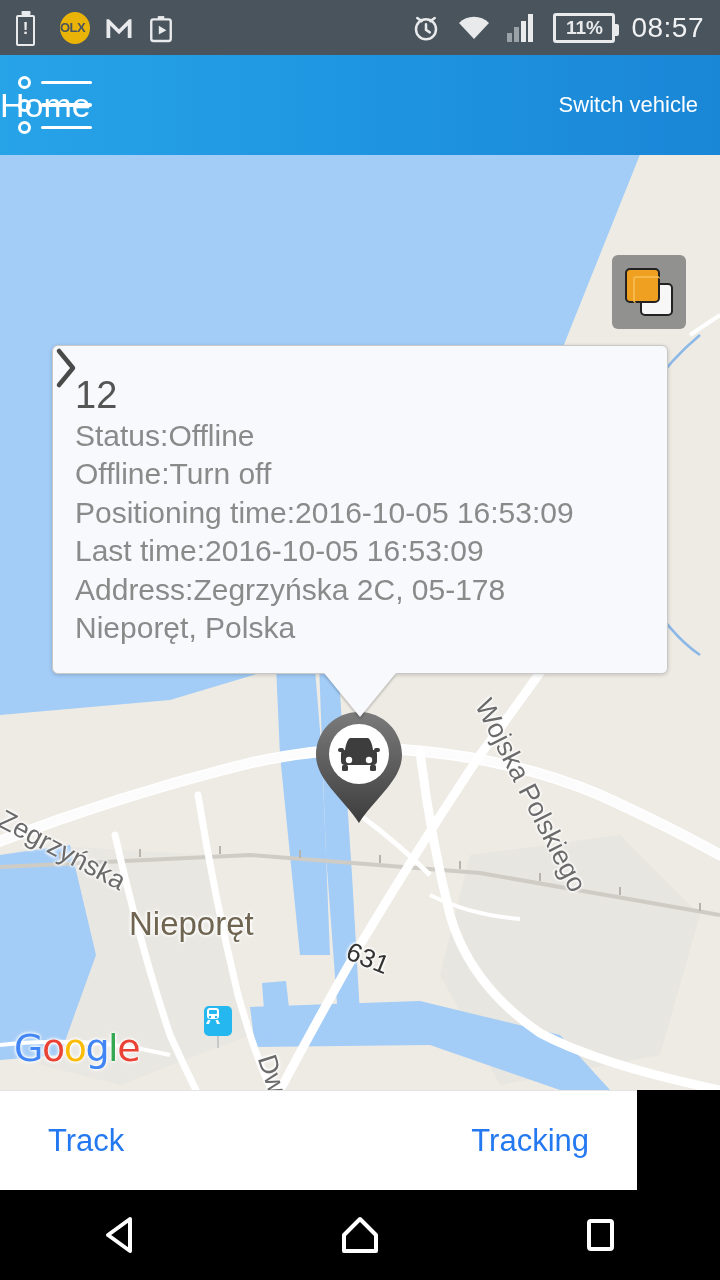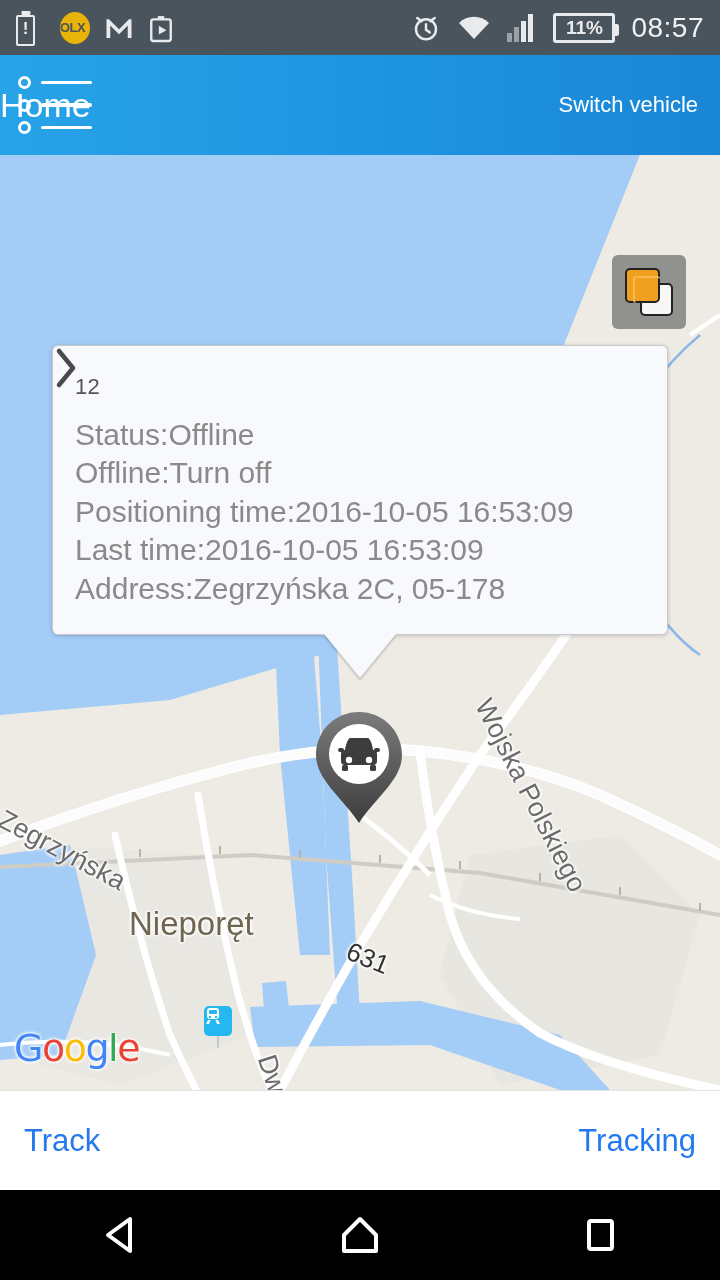--- a/index.html
+++ b/index.html
@@ -110,21 +110,21 @@
   }
 
   
   .info-card {
     position:absolute; left:52px; top:190px; width:616px;
     background:#f7f9fc; border:1px solid #c9c9c9; border-radius:6px;
     box-shadow:0 1px 4px rgba(0,0,0,0.18);
     padding:28px 28px 26px 22px; display:flex; align-items:center;
   }
   .info-text { flex:1; }
-  .info-title { font-size:22px; color:#555; margin-bottom:16px; letter-spacing:0.2px;}
+  .info-title { font-size:38px; color:#555; margin-bottom:0; letter-spacing:0.2px;}
   .info-line { font-size:30px; color:#8a8a8a; line-height:1.28; }
   .info-chevron { width:44px; display:flex; justify-content:center; align-items:center; color:#4a4a4a; }
   .card-tail {
     position:absolute; left:50%; transform:translateX(-50%); top:100%;
     width:0; height:0; border-left:36px solid transparent; border-right:36px solid transparent;
     border-top:44px solid #f7f9fc;
     filter: drop-shadow(0 2px 1px rgba(0,0,0,0.22));
   }
 
   
@@ -137,23 +137,23 @@
   .mlabel { position:absolute; white-space:nowrap; font-family:"Liberation Sans",sans-serif;
             text-shadow:0 0 4px #fff,0 0 4px #fff,0 0 3px #fff,0 0 3px #fff; }
   .lbl-town { left:129px; top:750px; font-size:33px; color:#6f6550; }
   .lbl-zegrzynska { left:-8px; top:680px; font-size:27px; color:#6b6b6b; transform:rotate(28deg); }
   .lbl-wojska { left:424px; top:625px; font-size:27px; color:#6b6b6b; transform:rotate(63deg); }
   .lbl-dworcowa { left:222px; top:945px; font-size:27px; color:#6b6b6b; transform:rotate(72deg); }
   .lbl-631b { left:346px; top:788px; font-size:26px; color:#333; transform:rotate(22deg); }
 
   
   .bottom-bar {
-    position:absolute; top:1090px; left:0; width:720px; height:100px;
+    position:absolute; top:1090px; left:0; width:637px; height:100px;
     background:#fff; display:flex; align-items:center; justify-content:space-between;
-    padding:0 24px; border-top:1px solid #e4e4e4;
+    padding:0 48px; border-top:1px solid #e4e4e4;
   }
   .bottom-bar span { color:#2479f0; font-size:31px; }
 
   
   .nav-bar {
     position:absolute; top:1190px; left:0; width:720px; height:90px; background:#000;
     display:flex; align-items:center; justify-content:space-around;
   }
   .nav-btn { width:120px; height:90px; display:flex; align-items:center; justify-content:center;}
 </style>
@@ -331,20 +331,21 @@
     </div>
 
     <div class="info-card">
       <div class="info-text">
         <div class="info-title">12</div>
         <div class="info-line">Status:Offline</div>
         <div class="info-line">Offline:Turn off</div>
         <div class="info-line">Positioning time:2016-10-05 16:53:09</div>
         <div class="info-line">Last time:2016-10-05 16:53:09</div>
         <div class="info-line">Address:Zegrzyńska 2C, 05-178</div>
+        <div class="info-line">Nieporęt, Polska</div>
       </div>
       <div class="info-chevron">
         <svg width="26" height="44" viewBox="0 0 26 44">
             <path d="M6 5 L20 22 L6 39" fill="none" stroke="#4a4a4a" stroke-width="4.5" stroke-linecap="round" stroke-linejoin="round"></path>
           </svg>
       </div>
       <div class="card-tail"></div>
     </div>
 
     <div class="google-logo"><span class="g1">G</span><span class="g2">o</span><span class="g3">o</span><span class="g4">g</span><span class="g5">l</span><span class="g6">e</span></div>

